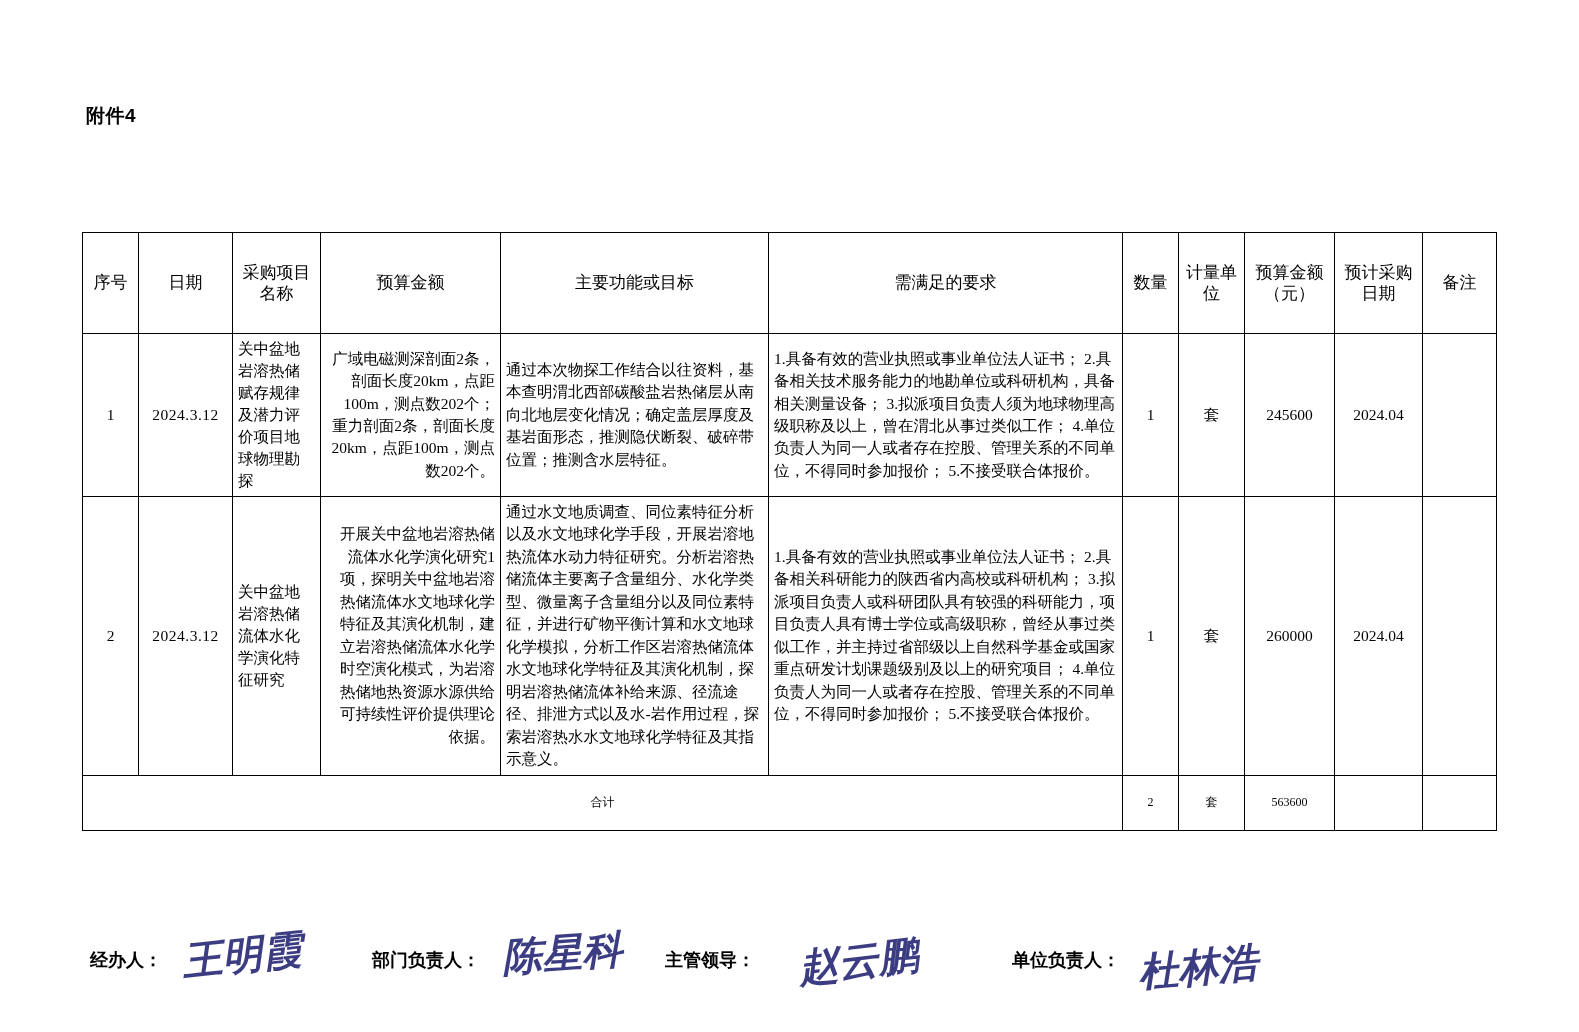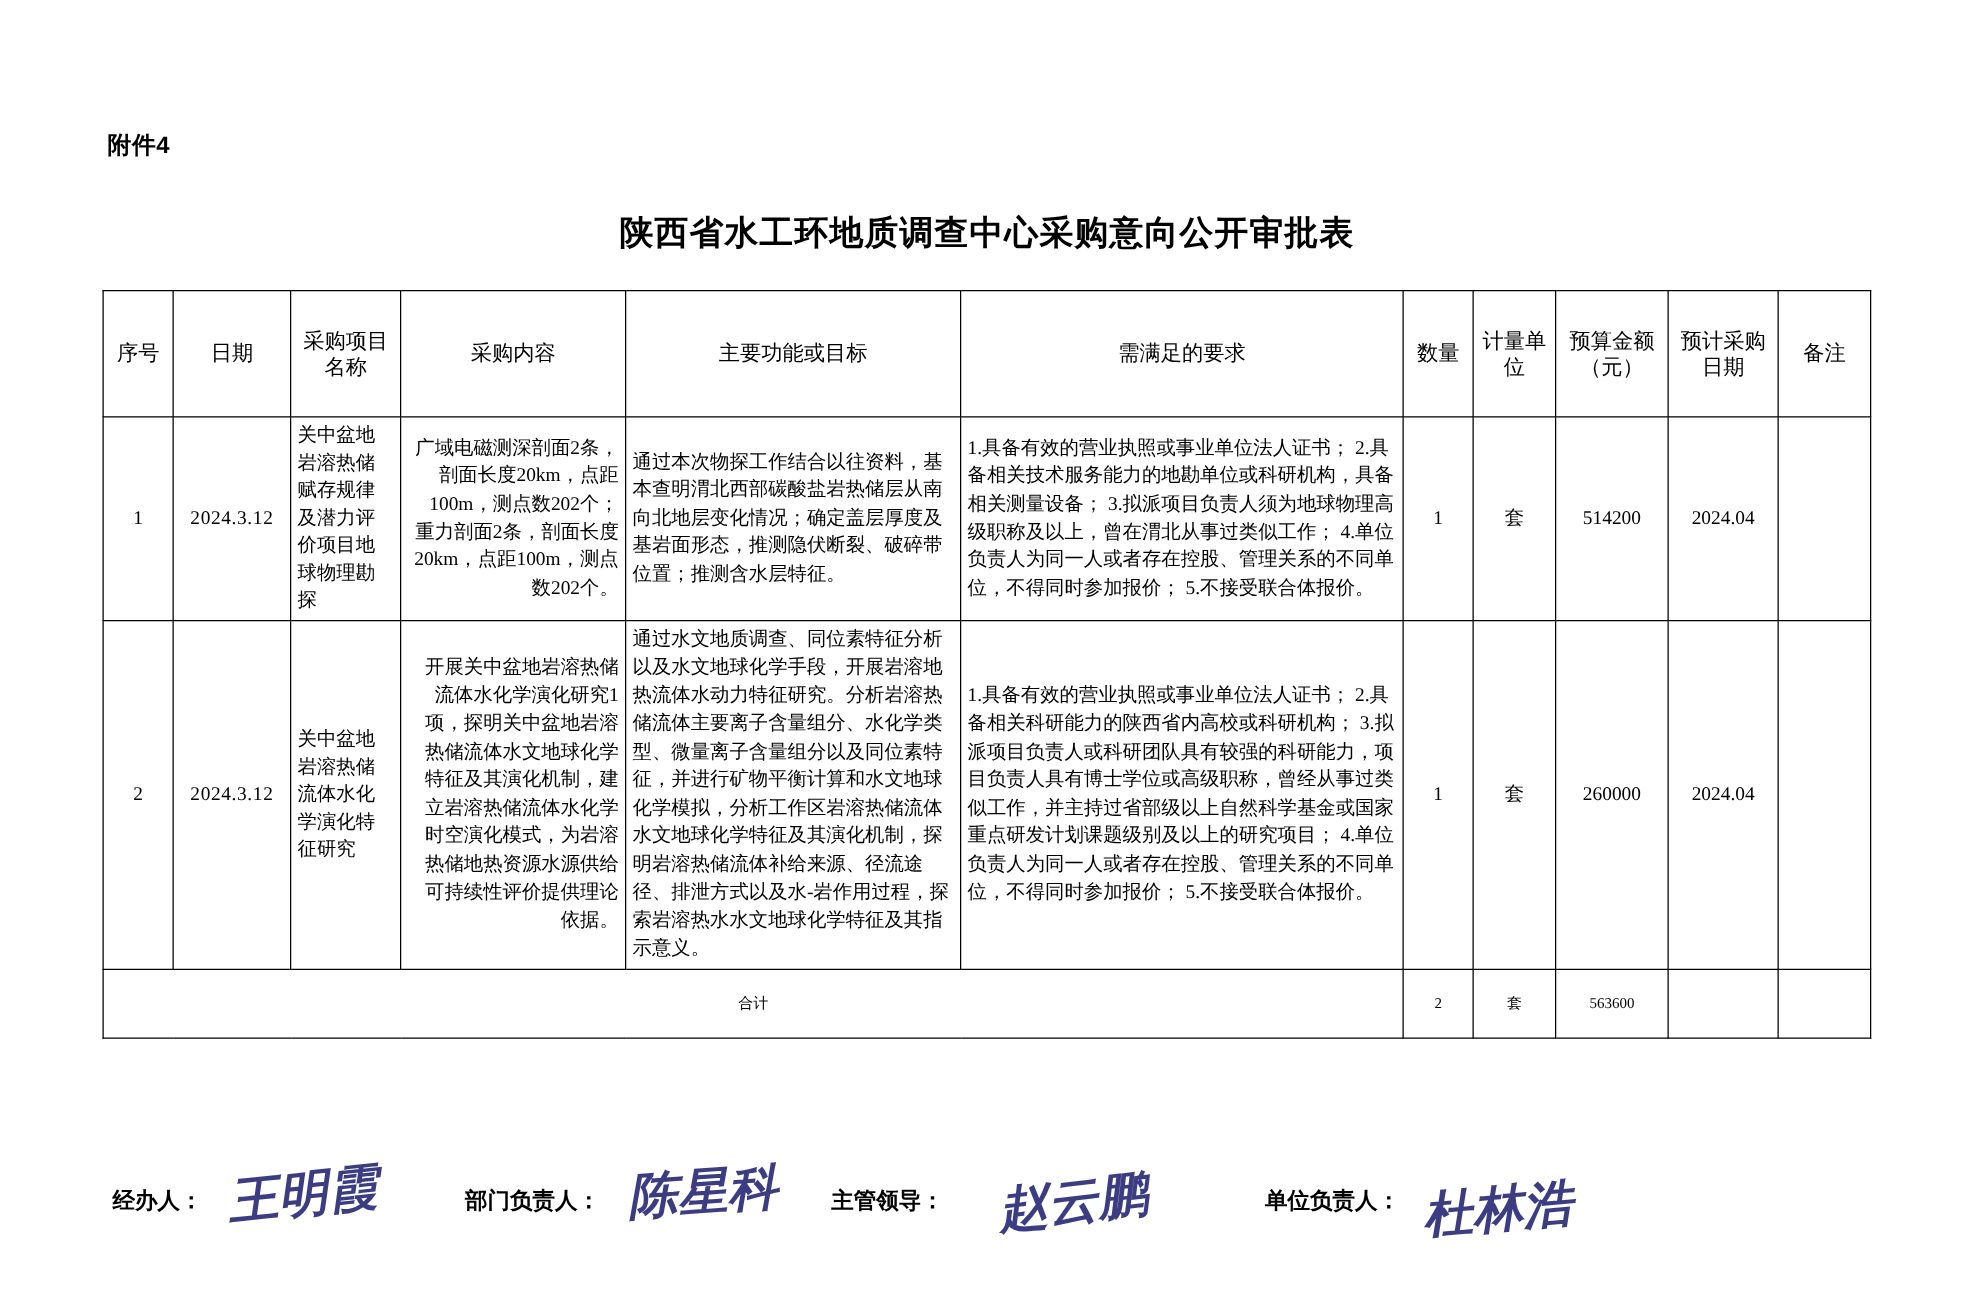--- a/index.html
+++ b/index.html
@@ -126,42 +126,41 @@
   .sc3 { left: 798px; top: 934px; font-size: 40px; transform: rotate(-7deg); }
   .sc4 { left: 1138px; top: 940px; font-size: 40px; transform: rotate(-5deg); }
 </style>
 </head>
 <body>
 
 <div class="page">
 
   <div class="attachment-label">附件4</div>
 
-  <div class="doc-title">陕西省水工环地质调查中心采购意向公开审批表</div>
 
   <table class="main">
     <colgroup>
       <col style="width:56px">
       <col style="width:94px">
       <col style="width:88px">
       <col style="width:180px">
       <col style="width:268px">
       <col style="width:354px">
       <col style="width:56px">
       <col style="width:66px">
       <col style="width:90px">
       <col style="width:88px">
       <col style="width:74px">
     </colgroup>
     <thead>
       <tr>
         <th>序号</th>
         <th>日期</th>
         <th><span>采购项目名称</span></th>
-        <th>采购内容</th>
+        <th>预算金额</th>
         <th>主要功能或目标</th>
         <th>需满足的要求</th>
         <th>数量</th>
         <th><span>计量单位</span></th>
         <th><span>预算金额（元）</span></th>
         <th><span>预计采购日期</span></th>
         <th>备注</th>
       </tr>
     </thead>
     <tbody>
@@ -172,21 +171,21 @@
         <td class="c-content">广域电磁测深剖面2条，剖面长度20km，点距100m，测点数202个；
 重力剖面2条，剖面长度20km，点距100m，测点数202个。</td>
         <td class="c-goal">通过本次物探工作结合以往资料，基本查明渭北西部碳酸盐岩热储层从南向北地层变化情况；确定盖层厚度及基岩面形态，推测隐伏断裂、破碎带位置；推测含水层特征。</td>
         <td class="c-req">1.具备有效的营业执照或事业单位法人证书；
 2.具备相关技术服务能力的地勘单位或科研机构，具备相关测量设备；
 3.拟派项目负责人须为地球物理高级职称及以上，曾在渭北从事过类似工作；
 4.单位负责人为同一人或者存在控股、管理关系的不同单位，不得同时参加报价；
 5.不接受联合体报价。</td>
         <td class="c-qty">1</td>
         <td class="c-unit">套</td>
-        <td class="c-amount">514200</td>
+        <td class="c-amount">245600</td>
         <td class="c-expdate">2024.04</td>
         <td class="c-remark"></td>
       </tr>
       <tr>
         <td class="c-idx">2</td>
         <td class="c-date">2024.3.12</td>
         <td class="c-name">关中盆地岩溶热储流体水化学演化特征研究</td>
         <td class="c-content">开展关中盆地岩溶热储流体水化学演化研究1项，探明关中盆地岩溶热储流体水文地球化学特征及其演化机制，建立岩溶热储流体水化学时空演化模式，为岩溶热储地热资源水源供给可持续性评价提供理论依据。</td>
         <td class="c-goal">通过水文地质调查、同位素特征分析以及水文地球化学手段，开展岩溶地热流体水动力特征研究。分析岩溶热储流体主要离子含量组分、水化学类型、微量离子含量组分以及同位素特征，并进行矿物平衡计算和水文地球化学模拟，分析工作区岩溶热储流体水文地球化学特征及其演化机制，探明岩溶热储流体补给来源、径流途径、排泄方式以及水-岩作用过程，探索岩溶热水水文地球化学特征及其指示意义。</td>
         <td class="c-req">1.具备有效的营业执照或事业单位法人证书；

